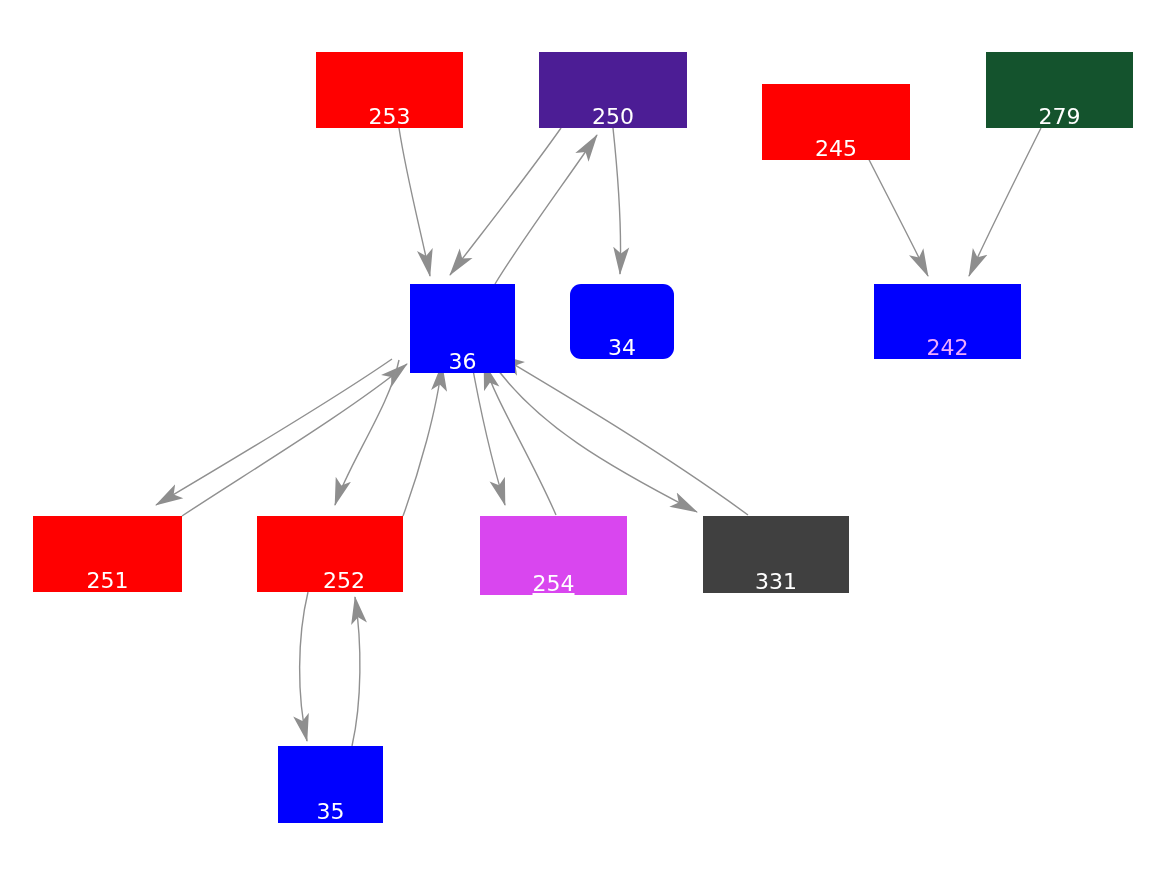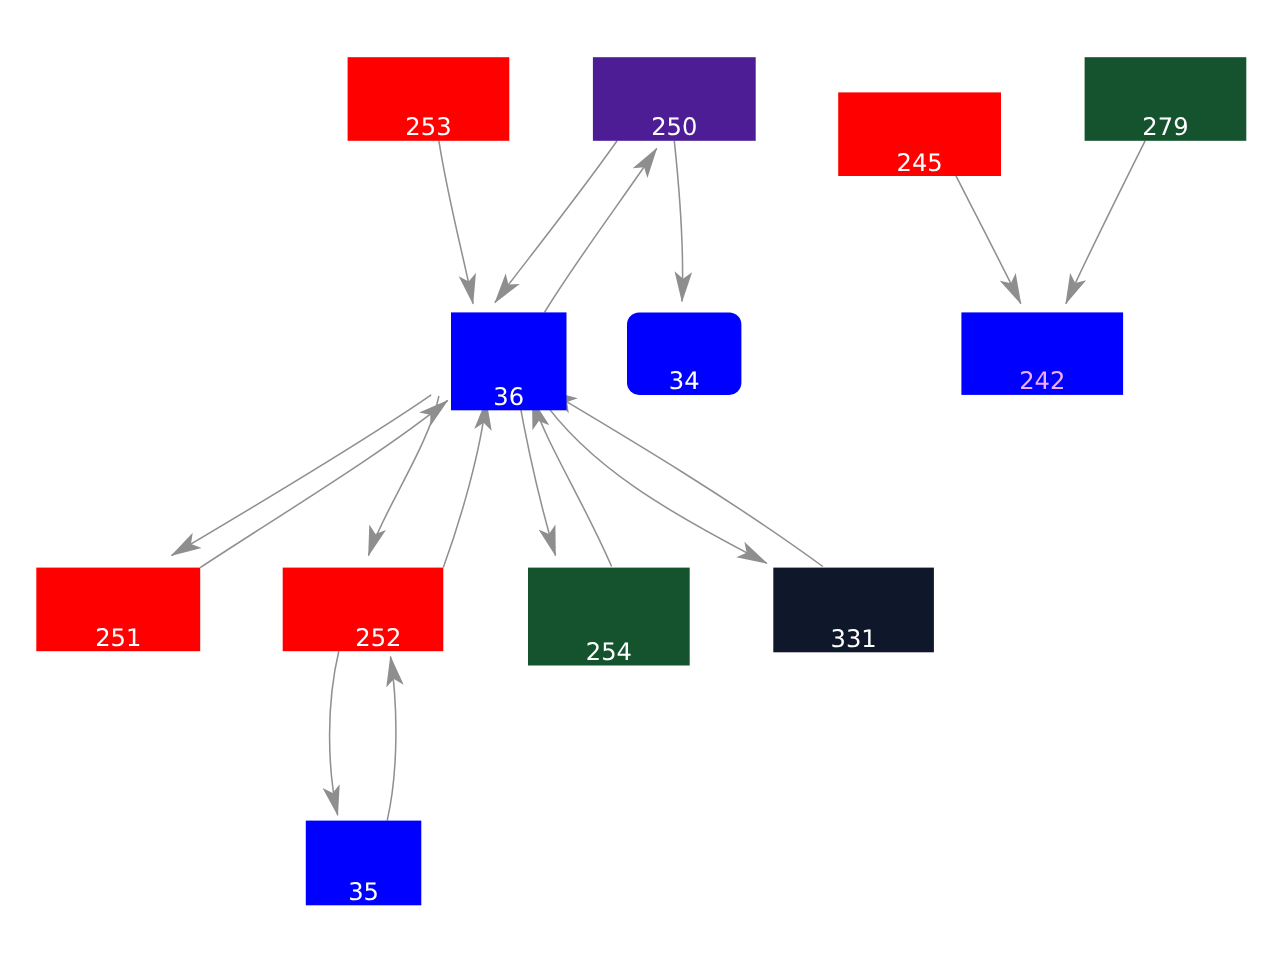--- a/index.html
+++ b/index.html
@@ -85,23 +85,23 @@
   </div>
   <div class="node" style="left: 874px; top: 284px; width: 147px; height: 75px; background: rgb(0, 0, 255); color: #f0abfc;">
     <span>242</span>
   </div>
   <div class="node" style="left: 33px; top: 516px; width: 149px; height: 76px; background: rgb(255, 0, 0); color: rgb(255, 255, 255);">
     <span>251</span>
   </div>
   <div class="node" style="left: 257px; top: 516px; width: 146px; height: 76px; background: rgb(255, 0, 0); color: rgb(255, 255, 255); padding-left: 28px;">
     <span>252</span>
   </div>
-  <div class="node" style="left: 480px; top: 516px; width: 147px; height: 89px; background: #14532d; color: rgb(255, 255, 255);">
+  <div class="node" style="left: 480px; top: 516px; width: 147px; height: 79px; background: #d946ef; color: rgb(255, 255, 255); text-decoration: underline;">
     <span>254</span>
   </div>
-  <div class="node" style="left: 703px; top: 516px; width: 146px; height: 77px; background: #0f172a; color: rgb(255, 255, 255);">
+  <div class="node" style="left: 703px; top: 516px; width: 146px; height: 77px; background: #404040; color: rgb(255, 255, 255);">
     <span>331</span>
   </div>
   <div class="node" style="left: 278px; top: 746px; width: 105px; height: 77px; background: rgb(0, 0, 255); color: rgb(255, 255, 255);">
     <span>35</span>
   </div>
 
 </div>
 
 </body></html>

